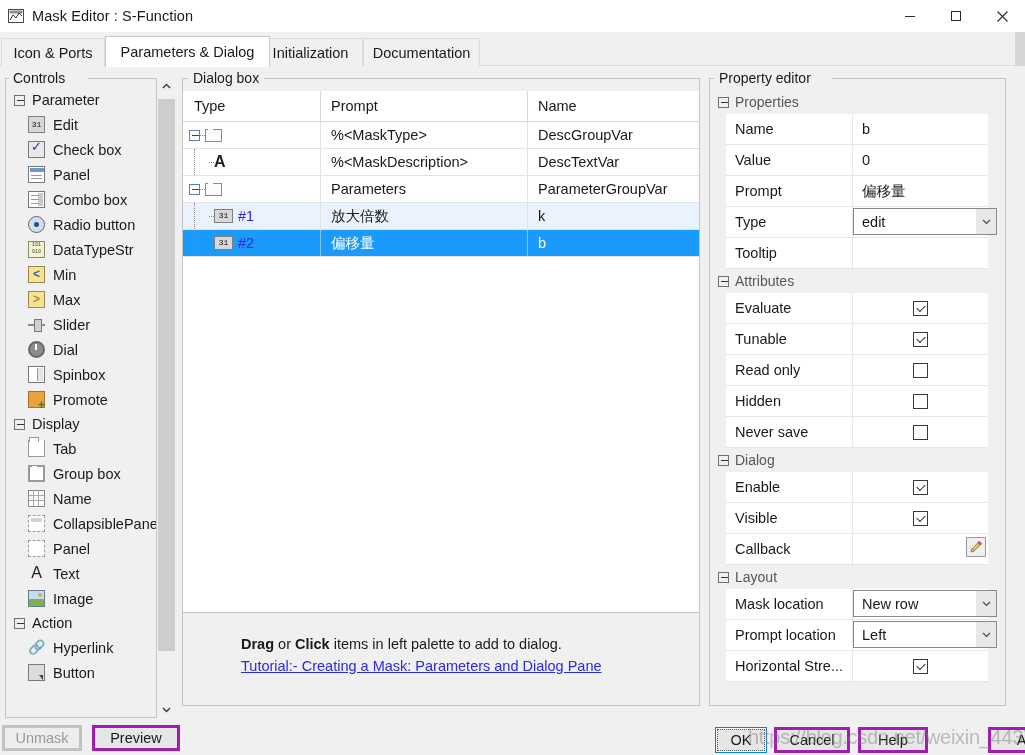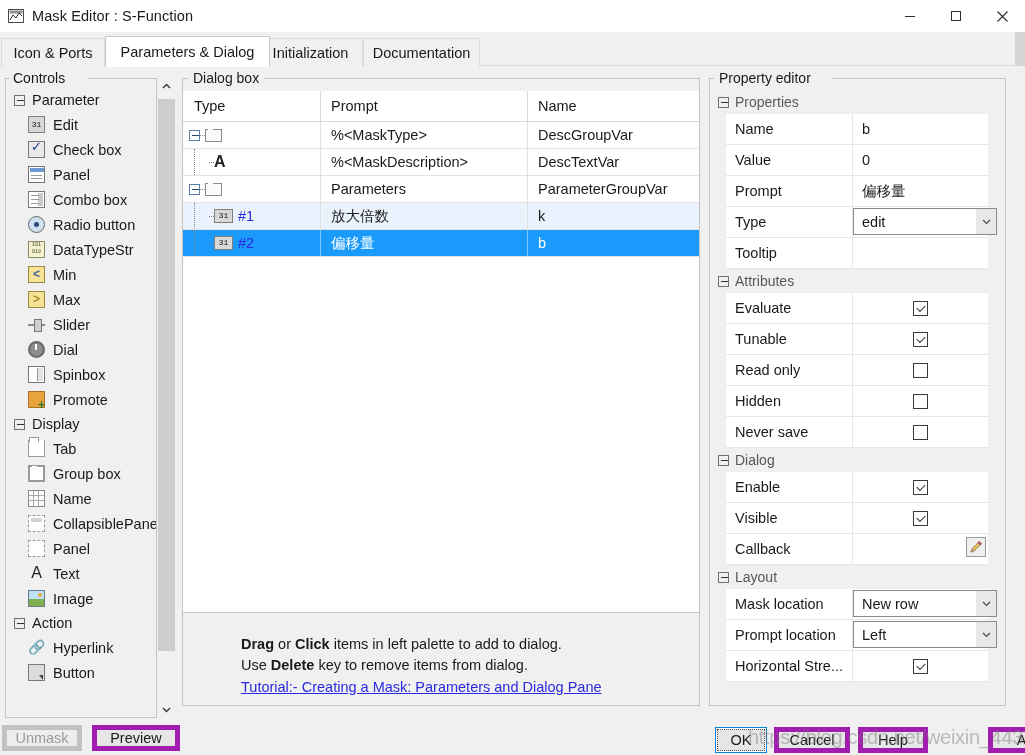--- a/index.html
+++ b/index.html
@@ -300,21 +300,21 @@
     display:flex; align-items:center; justify-content:center;
   }
 
   
   #bottombar {
     position:absolute; left:0; top:721px; width:1025px; height:34px;
     background:#f0f0f0;
   }
   .btn {
     position:absolute; height:26px;
-    border:5px solid #a21caf; background:#e6e6e6;
+    border:3px solid #a21caf; background:#e6e6e6;
     display:flex; align-items:center; justify-content:center;
     font-size:14.5px; color:#1a1a1a;
   }
   .btn.disabled { color:#9a9a9a; background:#ededed; border-color:#c2c2c2; }
   .btn.focus { border:1px solid #0a84d8; box-shadow: inset 0 0 0 1px #ffffff; }
   .btn.focus::after {
     content:""; position:absolute; left:1px; top:1px; right:1px; bottom:1px;
     border:1px dotted #555;
   }
 
@@ -588,23 +588,20 @@
       <div class="vline" style="left:137px; background:#7fc8fd;"></div>
       <div class="tc c1">偏移量</div>
       <div class="vline" style="left:344px; background:#7fc8fd;"></div>
       <div class="tc c2">b</div>
     </div>
   </div>
 
   <div id="hint">
     <div>
       <b>Drag</b><span> or </span><b>Click</b><span> items in left palette to add to dialog.</span>
-    </div>
-    <div>
-      <span>Use </span><b>Delete</b><span> key to remove items from dialog.</span>
     </div>
     <a id="hint-link" href="#">Tutorial:- Creating a Mask: Parameters and Dialog Pane</a>
   </div>
 
   <div id="propeditor"></div>
   <div id="pe-legend-l"></div>
   <div id="pe-legend-r"></div>
   <div id="pe-legend">Property editor</div>
 
   <div id="pe-list">

